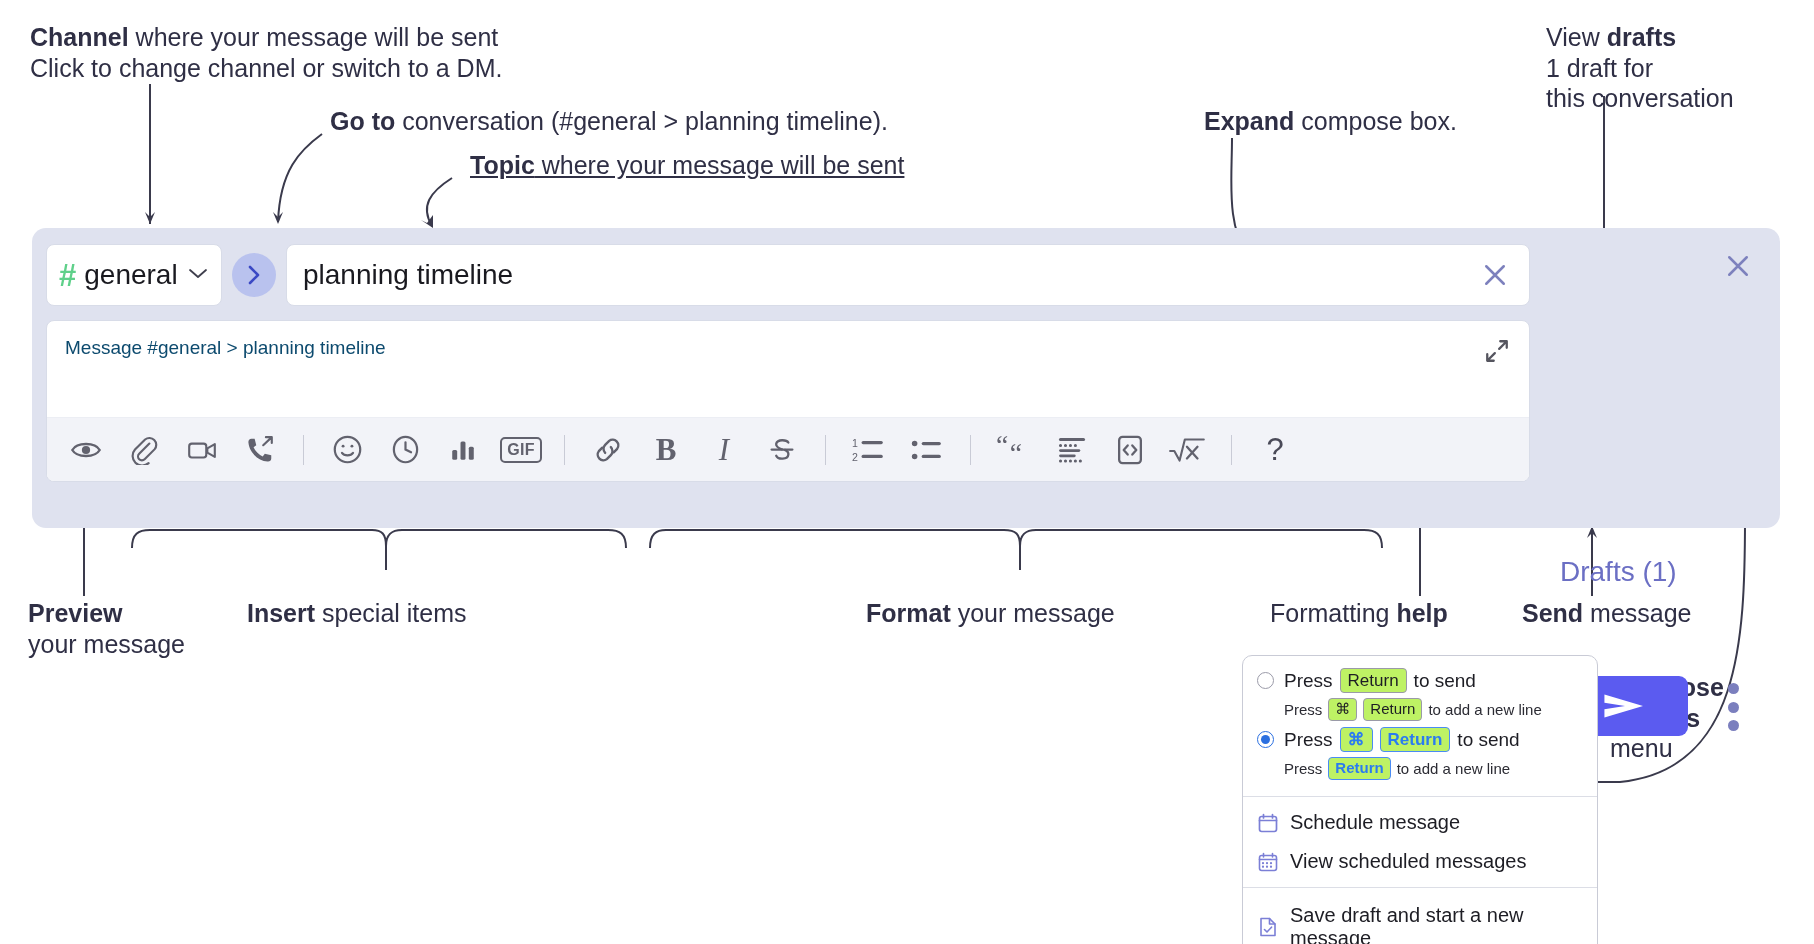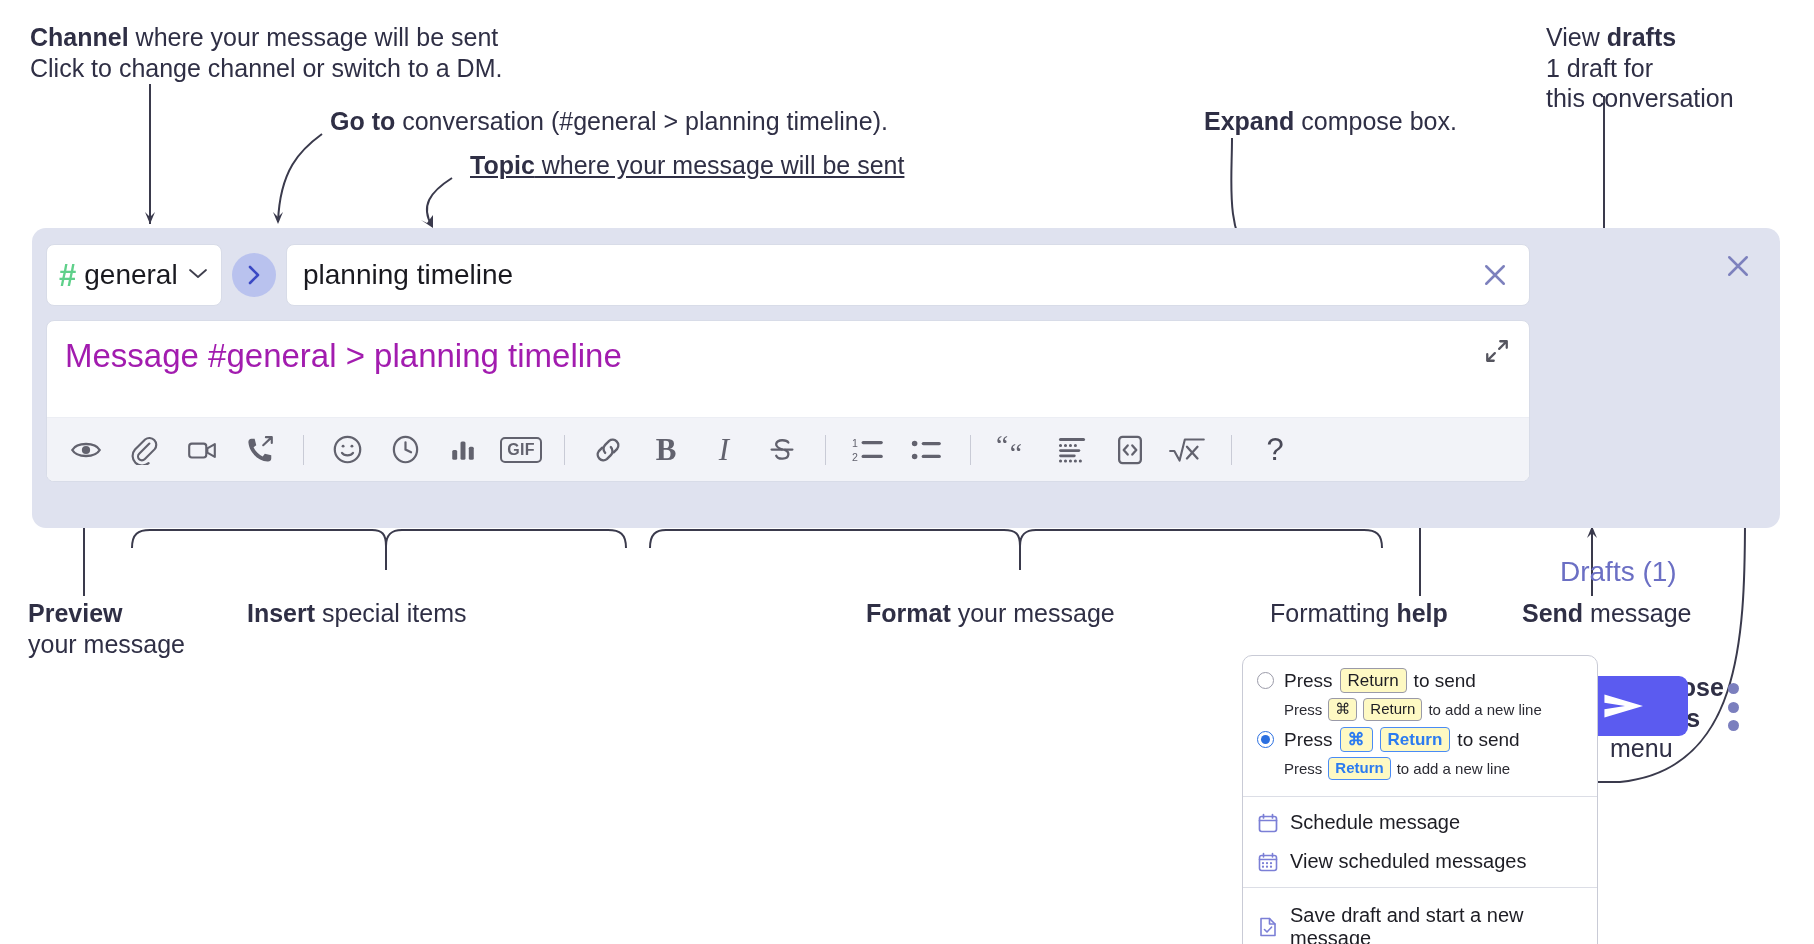--- a/index.html
+++ b/index.html
@@ -37,21 +37,21 @@
   }
   #topic-value{font-size:28px;color:#19191f;flex:1;}
   #topic-clear{width:40px;height:40px;display:flex;align-items:center;justify-content:center;}
 
   #message-area{
     margin-top:14px;background:#fff;border:1px solid #d8dce8;border-radius:8px;overflow:hidden;
   }
   #message-input{
     height:96px;padding:16px 18px;box-sizing:border-box;position:relative;
   }
-  #placeholder{font-size:33px;color:#a21caf;}
+  #placeholder{font-size:19px;color:#0c4a6e;}
   #expand-btn{position:absolute;right:14px;top:12px;width:36px;height:36px;
     display:flex;align-items:center;justify-content:center;}
   #toolbar{
     height:64px;background:#f2f3f8;display:flex;align-items:center;padding:0 14px;gap:8px;
     border-top:1px solid #eceef4;box-sizing:border-box;
   }
   .tb{width:50px;height:50px;display:flex;align-items:center;justify-content:center;color:#62626e;}
   .tb svg{display:block;}
   .sep{width:1px;height:30px;background:#c9cbd6;margin:0 10px;flex:0 0 auto;}
   .gifbox{border:2px solid #62626e;border-radius:5px;font-size:16px;font-weight:700;
@@ -82,21 +82,21 @@
   }
   .opt-block{padding:12px 14px 10px 14px;text-align:right;}
   .opt-row{display:flex;align-items:center;gap:10px;}
   .radio{width:17px;height:17px;border-radius:50%;border:1.8px solid #9a9aa8;box-sizing:border-box;
     flex:0 0 auto;display:flex;align-items:center;justify-content:center;}
   .radio.on{border-color:#2b6fe0;}
   .radio.on::after{content:"";width:9px;height:9px;border-radius:50%;background:#2b6fe0;display:block;}
   .opt-main{font-size:19px;color:#1d1d24;display:flex;align-items:center;gap:7px;}
   .opt-sub{font-size:15px;color:#2b2b33;display:flex;align-items:center;gap:6px;margin:5px 0 6px 27px;}
   .key{border:1px solid #9a9aa8;border-radius:4px;padding:1px 7px;font-size:17px;color:#1d1d24;
-    line-height:1.25;background:#fef9c3;}
+    line-height:1.25;background:#bef264;}
   .opt-sub .key{font-size:15px;padding:1px 6px;}
   .key.blue{border-color:#4a8bf5;color:#2b7bf0;font-weight:700;}
   .menu-div{height:1px;background:#dcdee6;}
   .menu-item{display:flex;align-items:center;gap:11px;padding:8px 14px;font-size:20px;color:#1d1d24;}
   .menu-item svg{display:block;flex:0 0 auto;}
 </style>
 </head>
 <body>
 
 <svg class="lines" viewBox="0 0 1814 944" fill="none" stroke="#3a3a4c" stroke-width="2">

